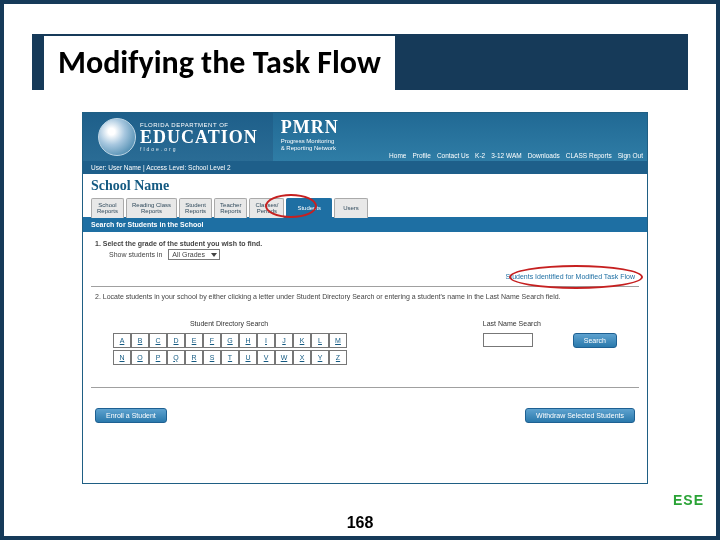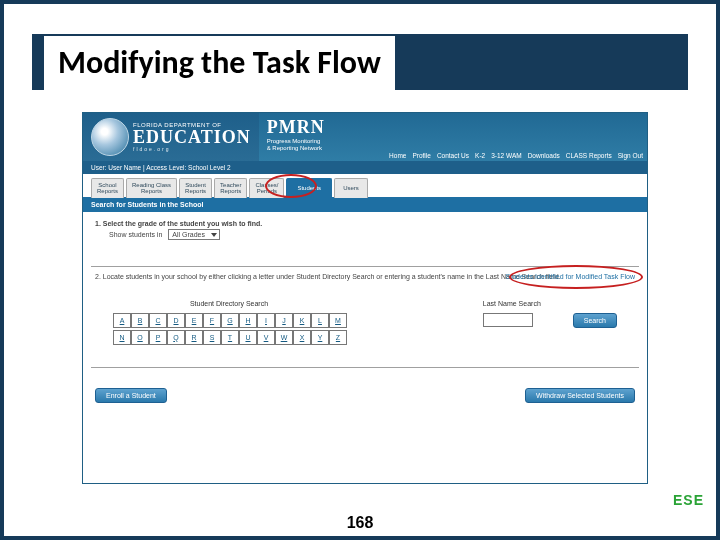--- a/index.html
+++ b/index.html
@@ -54,21 +54,21 @@
     height: 48px;
     background: linear-gradient(#1e5f8a, #2a6c95);
     position: relative;
     color: #fff;
     display: flex;
   }
   .edu-logo {
     display: flex;
     align-items: center;
     gap: 4px;
-    padding: 4px 8px;
+    padding: 4px 15px;
   }
   .seal {
     width: 36px;
     height: 36px;
     border-radius: 50%;
     background: radial-gradient(circle at 35% 35%, #fff 10%, #a7c7df 40%, #3b7fa6 90%);
     border: 1px solid #bfd7e6;
   }
   .edu-text {
     display: flex;
@@ -326,20 +326,21 @@
           <span>Contact Us</span>
           <span>K-2</span>
           <span>3-12 WAM</span>
           <span>Downloads</span>
           <span>CLASS Reports</span>
           <span>Sign Out</span>
         </div>
       </div>
     </div>
     <div class="user-bar">User: User Name  |  Access Level:  School Level 2</div>
+    <div class="school-name">School Name</div>
 
     <div class="tab-row">
       <div class="tab" style="white-space:pre-line">School
 Reports</div>
       <div class="tab" style="white-space:pre-line">Reading Class
 Reports</div>
       <div class="tab" style="white-space:pre-line">Student
 Reports</div>
       <div class="tab" style="white-space:pre-line">Teacher
 Reports</div>

